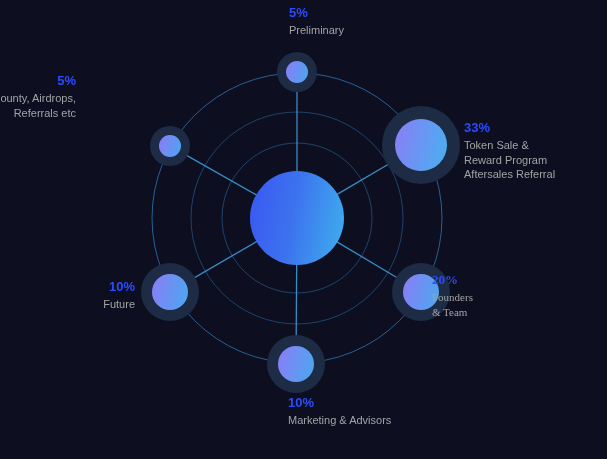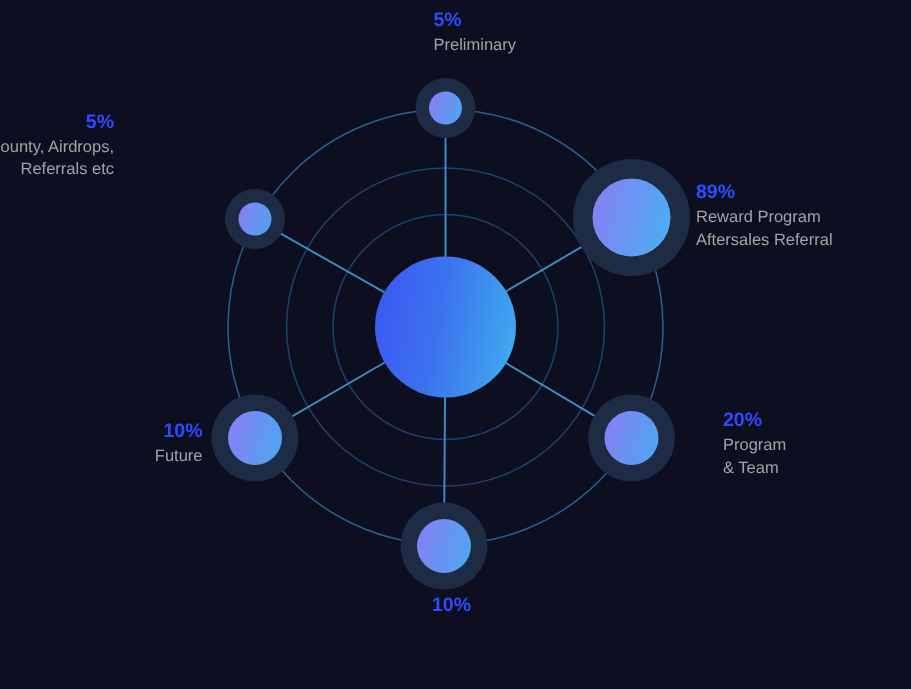--- a/index.html
+++ b/index.html
@@ -119,31 +119,33 @@
       <div class="label align-left" style="left: 289px; top: 4px;">
         <div class="pct">5%</div>
         <div class="desc">Preliminary</div>
       </div>
       <div class="label align-right" style="left: auto; top: 72px; right: 531px;">
         <div class="pct">5%</div>
         <div class="desc">Bounty, Airdrops,</div>
         <div class="desc">Referrals etc</div>
       </div>
       <div class="label align-left" style="left: 464px; top: 119px;">
-        <div class="pct">89%</div>
+        <div class="pct">33%</div>
+        <div class="desc">Token Sale &amp;</div>
         <div class="desc">Reward Program</div>
         <div class="desc">Aftersales Referral</div>
       </div>
-      <div class="label align-left" style="left: 482px; top: 271px;">
+      <div class="label align-left" style="left: 432px; top: 271px; font-family: Liberation Serif, serif;">
         <div class="pct">20%</div>
-        <div class="desc">Program</div>
+        <div class="desc">Founders</div>
         <div class="desc">&amp; Team</div>
       </div>
       <div class="label align-left" style="left: 288px; top: 394px;">
         <div class="pct">10%</div>
+        <div class="desc">Marketing &amp; Advisors</div>
       </div>
       <div class="label align-right" style="left: auto; top: 278px; right: 472px;">
         <div class="pct">10%</div>
         <div class="desc">Future</div>
       </div>
     </div>
 
 </div>
 
 </body></html>

